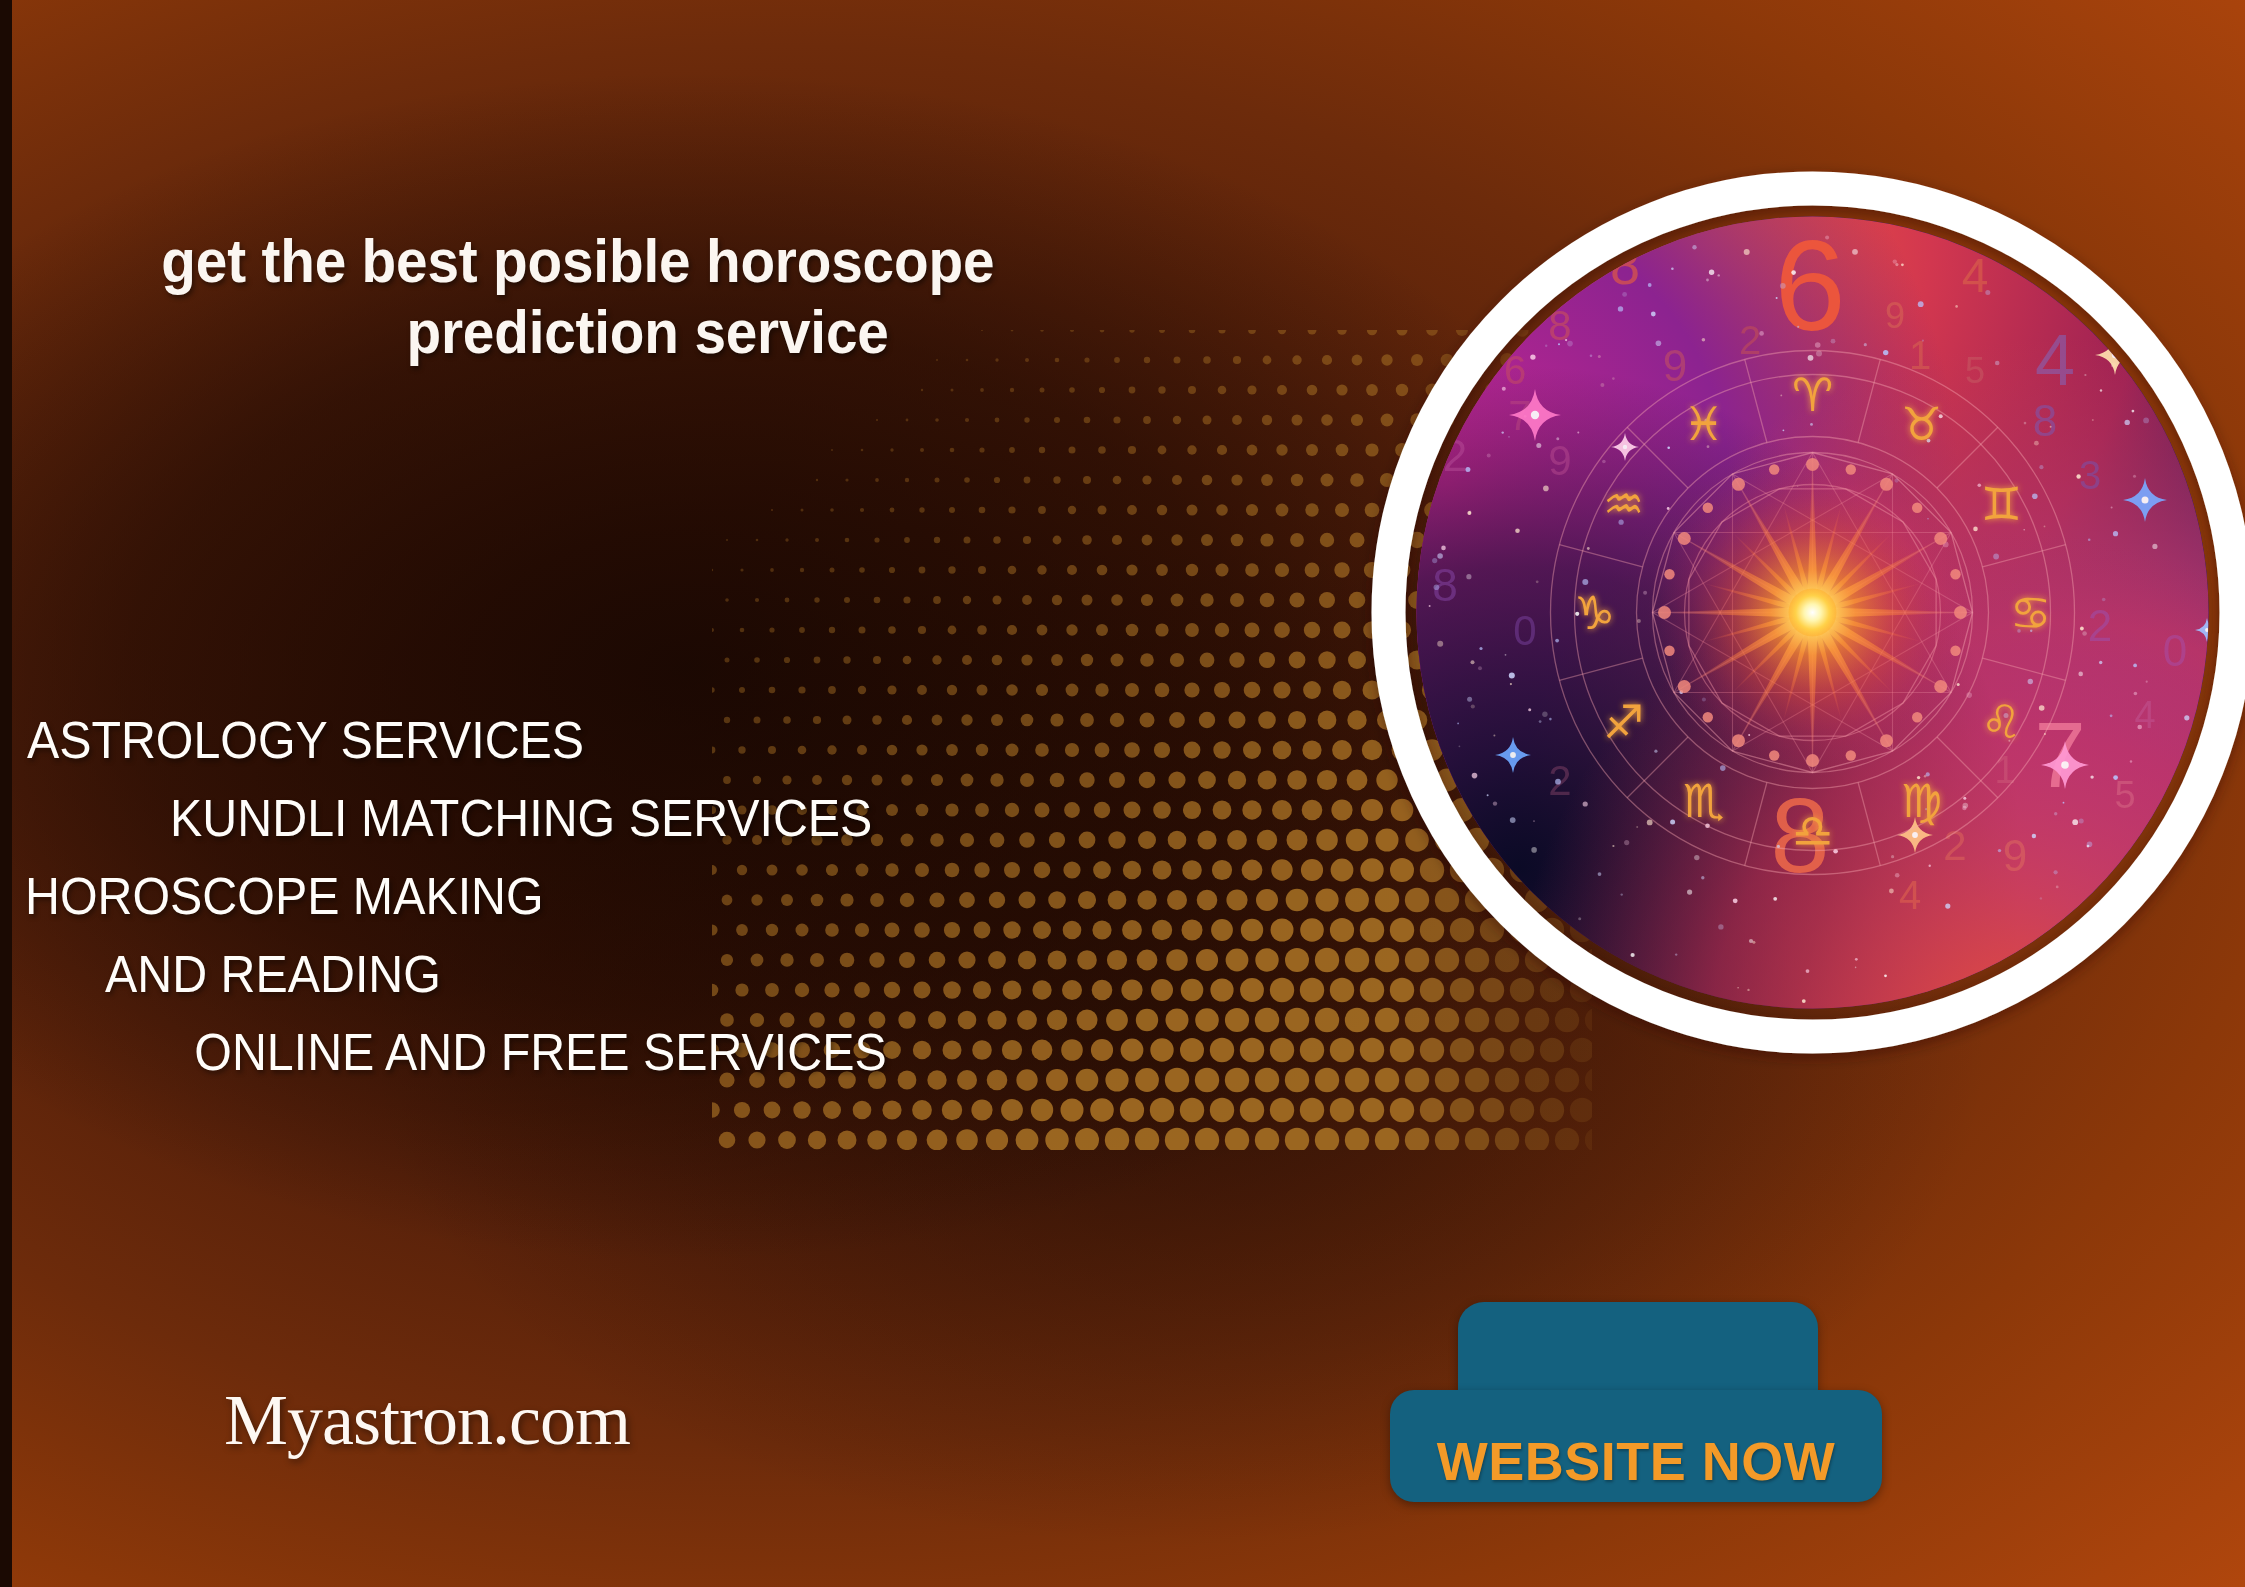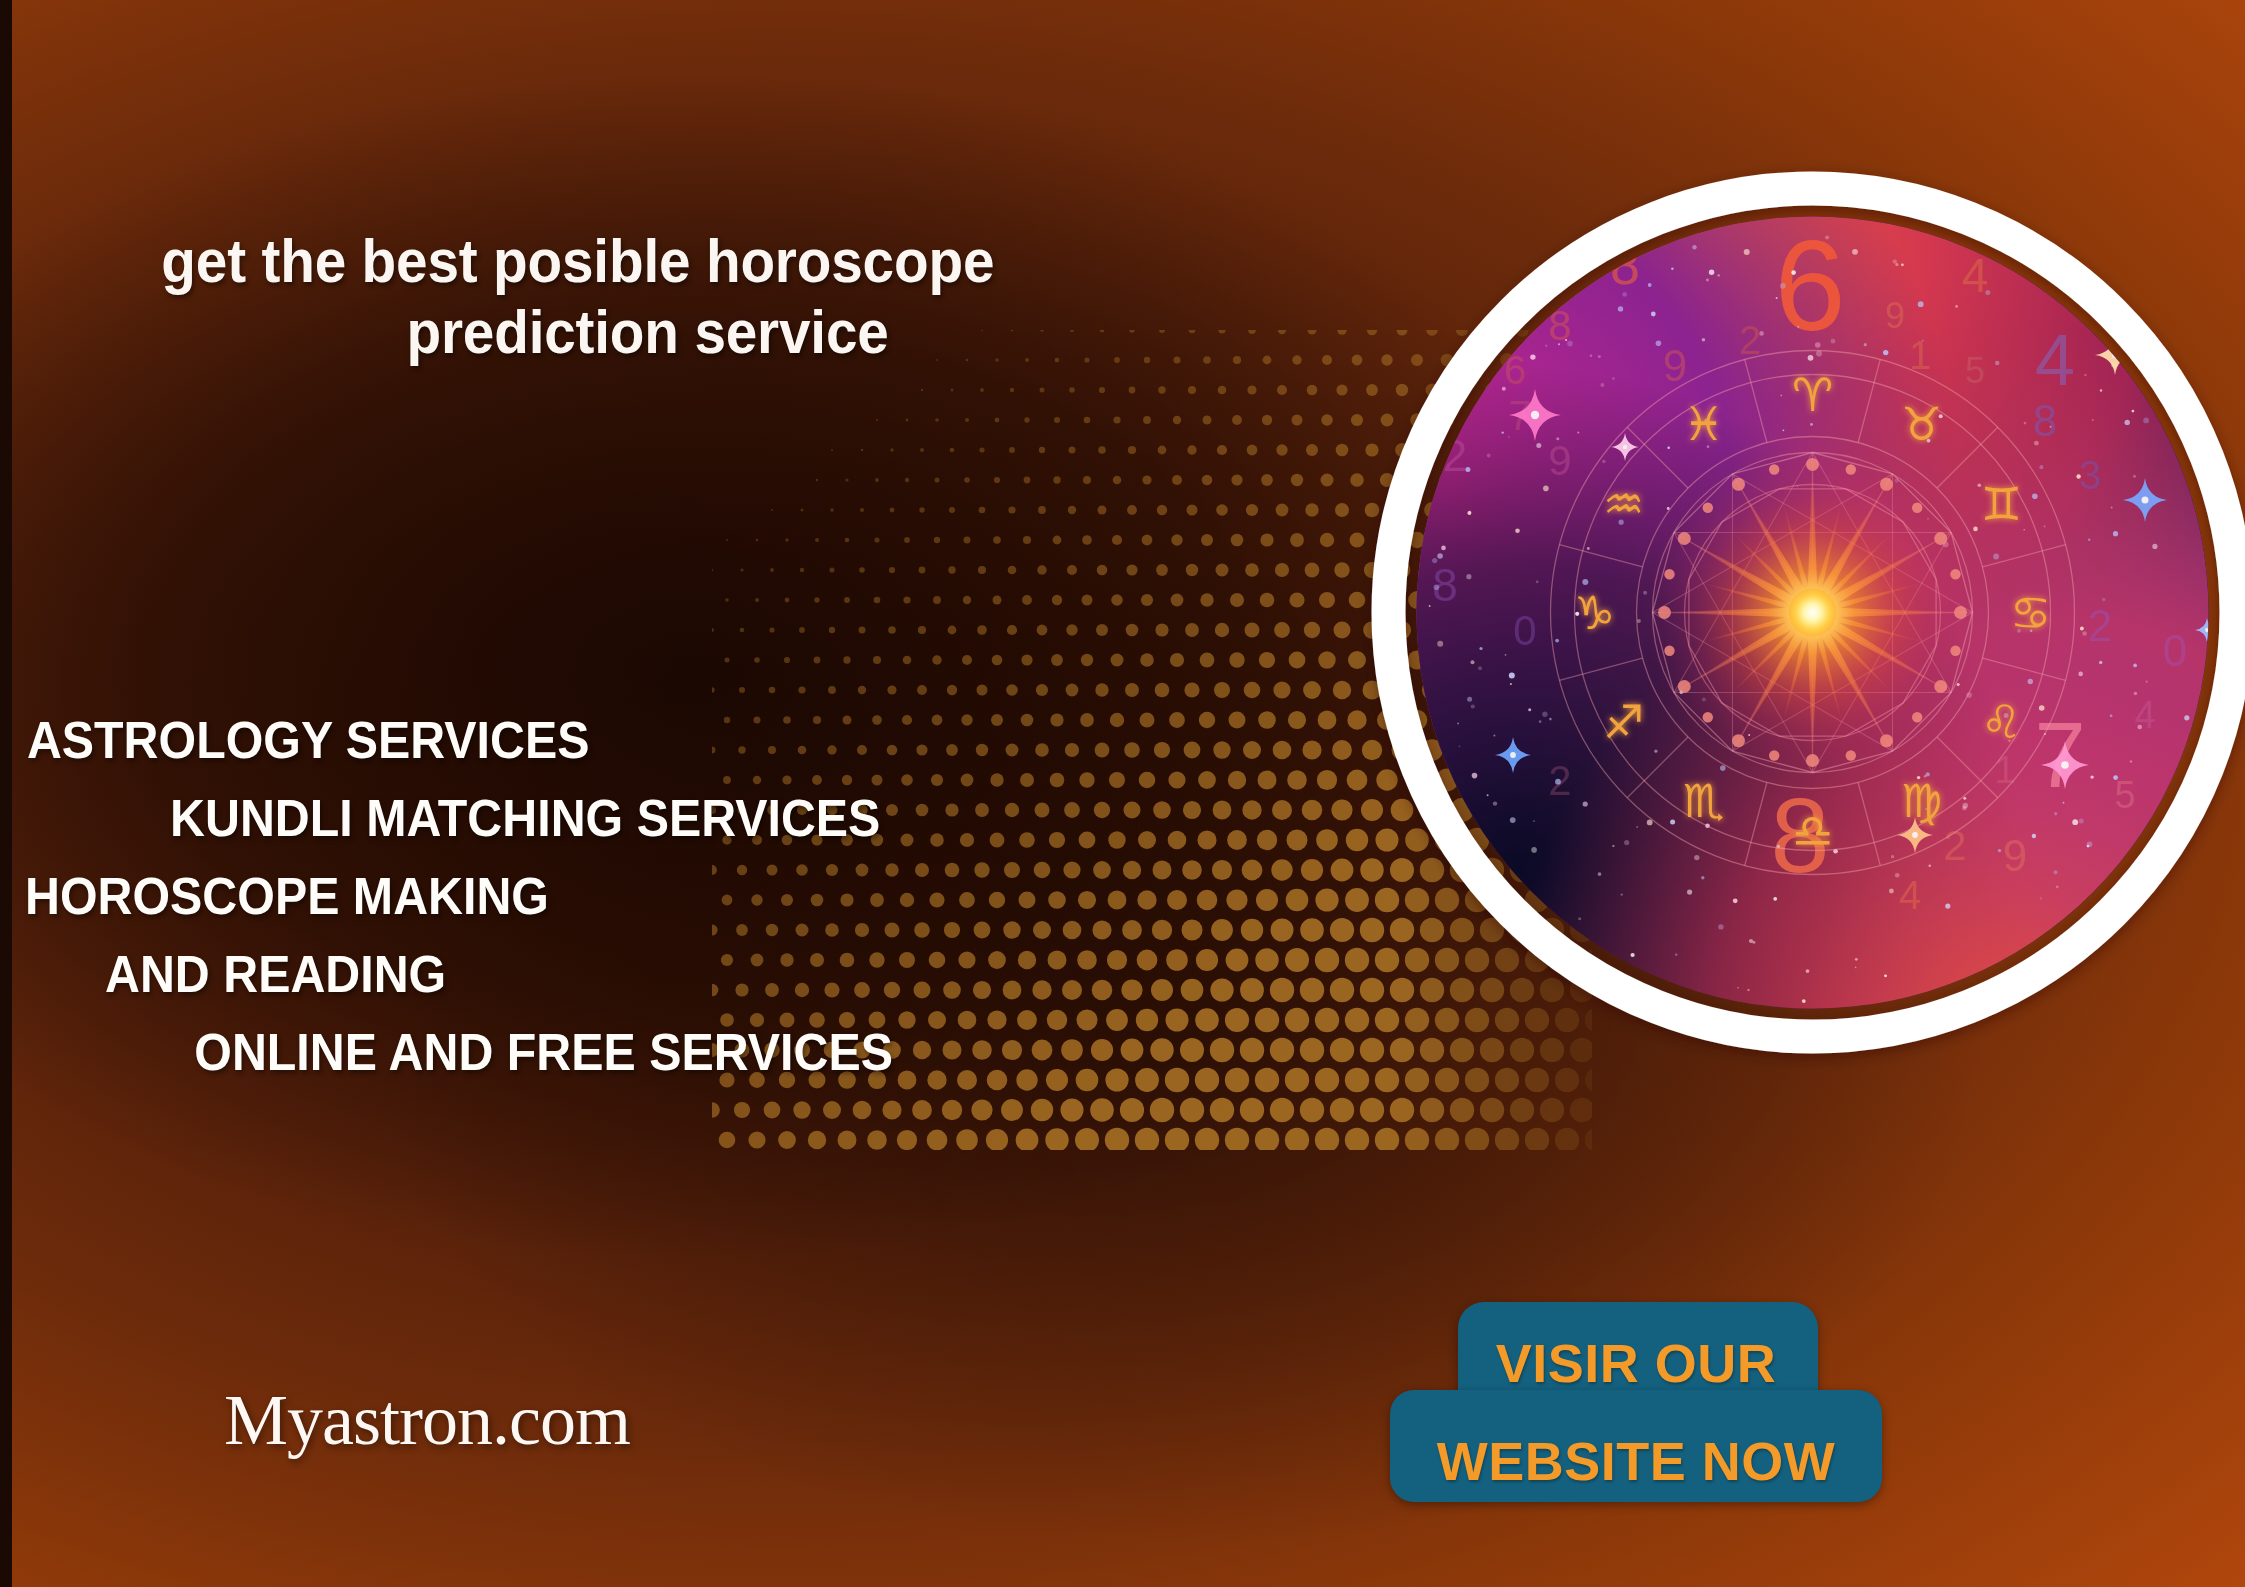--- a/index.html
+++ b/index.html
@@ -61,21 +61,21 @@
   }
   #headline .hl-line{display:block;white-space:nowrap;}
   #headline .hl-line:nth-child(2){padding-left:150px;}
 
   
   #services{
     position:absolute;
     left:0px; top:714px;
     width:1120px;
     color:#fffdfa;
-    font-weight:700;
+    font-weight:400;
     font-size:52px;
     line-height:1.0;
     text-shadow:2px 3px 6px rgba(0,0,0,.42);
   }
   #services .svc{
     display:block;
     white-space:nowrap;
     transform:scaleX(.93);
     transform-origin:left center;
     margin-bottom:26px;
@@ -1016,21 +1016,20 @@
     <span class="svc i2">HOROSCOPE MAKING</span>
     <span class="svc i3">AND READING</span>
     <span class="svc i4">ONLINE AND FREE SERVICES</span>
   </div>
 
   <div id="brand">Myastron.com</div>
 
   <div id="cta">
     <div class="cta-top"></div>
     <div class="cta-bot"></div>
-    <div class="cta-label cta-l1">VISIR OUR</div>
     <div class="cta-label cta-l2">WEBSITE NOW</div>
   </div>
 
   <div id="wheel-wrap">
     <svg id="wheel-svg" viewBox="0 0 915 915" xmlns="http://www.w3.org/2000/svg">
       <defs>
         <clipPath id="discClip">
             <circle cx="457.5" cy="457.5" r="396"></circle>
           </clipPath>
 

